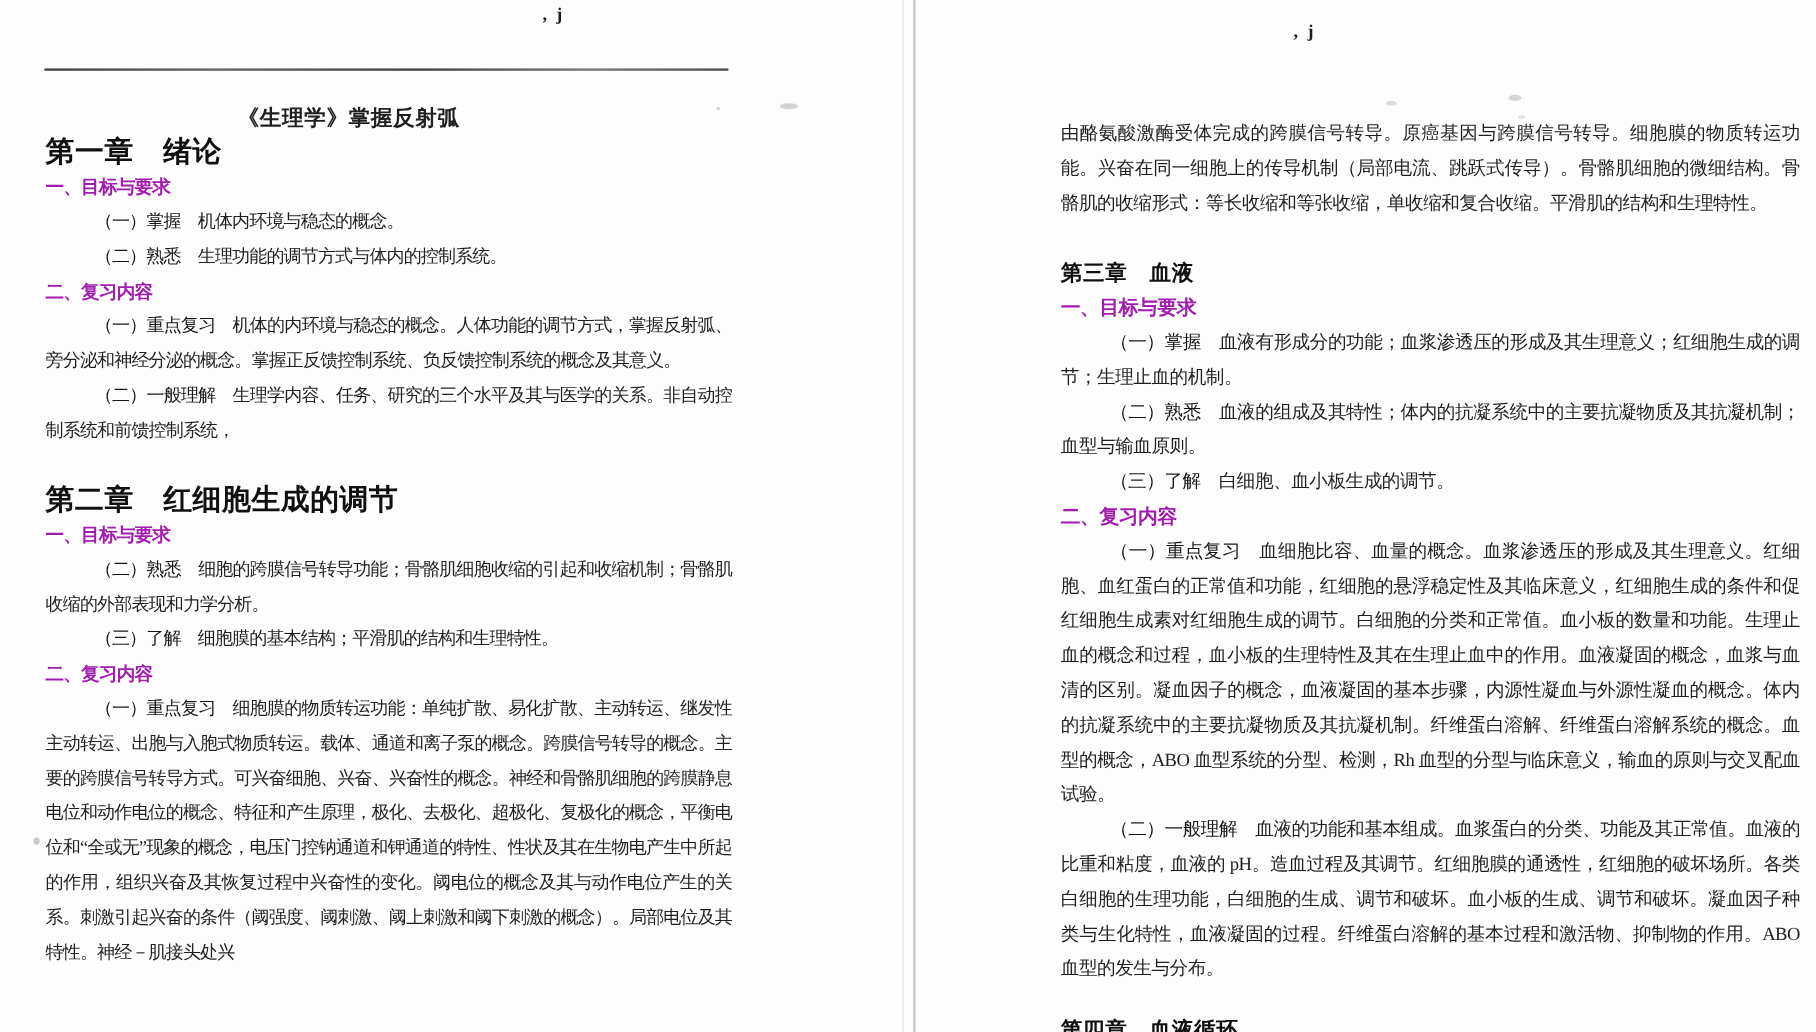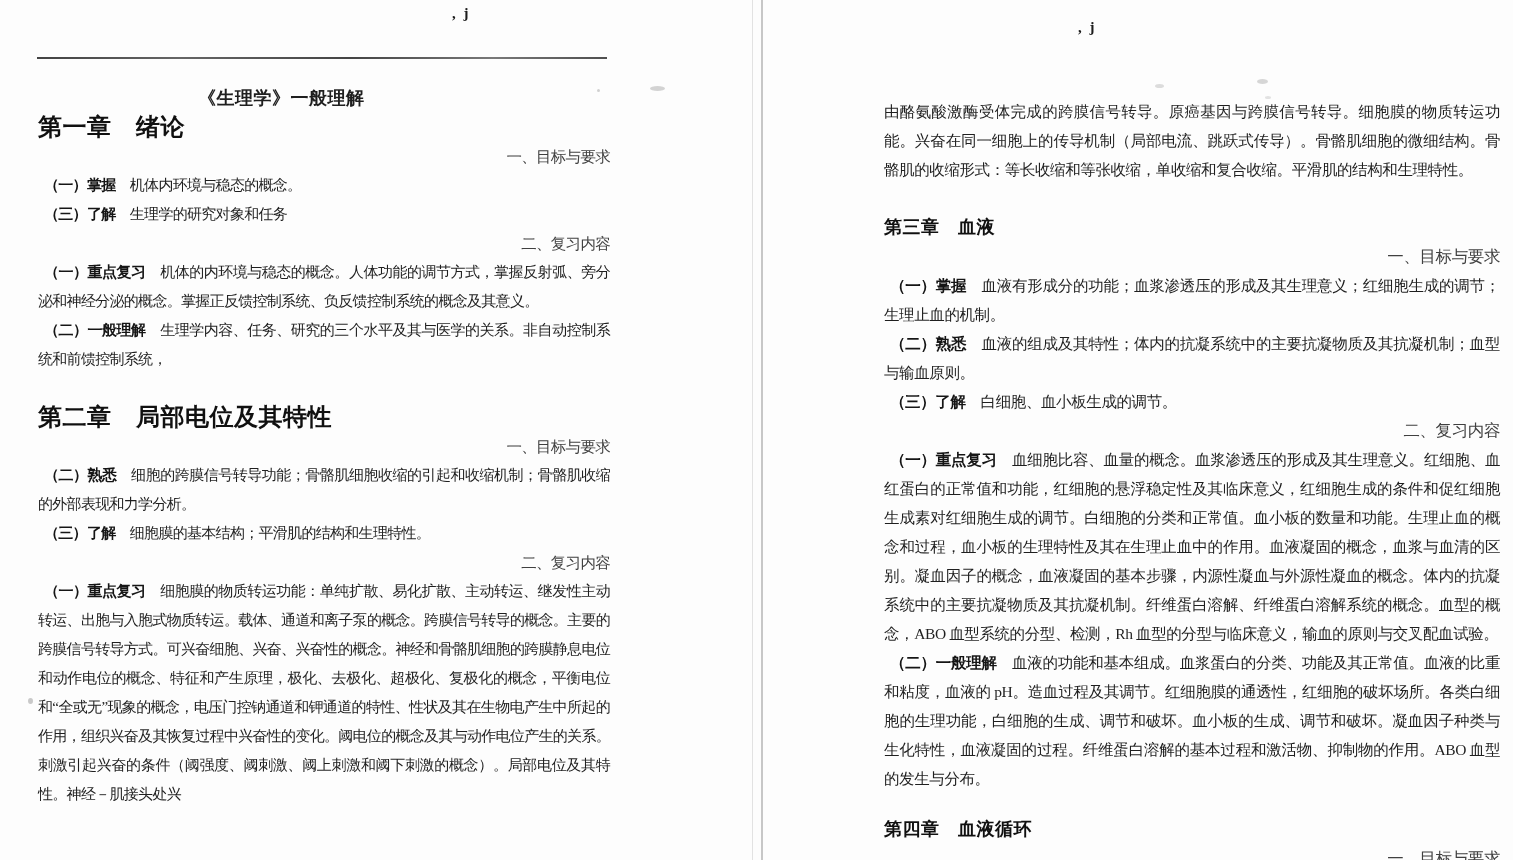--- a/index.html
+++ b/index.html
@@ -57,26 +57,26 @@
     letter-spacing:0.5px;
     padding-left:160px;
     text-align:left;
   }
   .chapter {
     font-size:24px; font-weight:bold; color:#101010;
     letter-spacing:0.5px; text-align:left;
   }
   #right-col .chapter { font-size:18px; }
   .section {
-    font-size:15.5px; font-weight:normal; color:#404040;
-    text-align:right;
+    font-size:15.5px; font-weight:bold; color:#a21caf;
+    text-align:left;
   }
   #right-col .section { font-size:16.5px; }
   .item { text-indent:6px; }
-  .item b { font-weight:bold; color:#151515; }
+  .item b { font-weight:normal; color:#151515;margin-left:35px; }
   .gap    { margin-top:29px; }
   .gap-sm { margin-top:22px; }
 
   
   .smudge { position:absolute; border-radius:50%; filter:blur(0.6px); background:#6b6b6b; }
   .sm1 { left:650px; top:86px;  width:15px; height:5px; opacity:.28; }
   .sm2 { left:597px; top:89px;  width:3px;  height:3px; opacity:.30; }
   .sm3 { left:1155px; top:84px; width:9px;  height:4px; opacity:.22; }
   .sm4 { left:1257px; top:79px; width:11px; height:5px; opacity:.26; }
   .sm5 { left:1265px; top:96px; width:6px;  height:3px; opacity:.18; }
@@ -88,29 +88,29 @@
 <div id="screen">
   <div class="rule"></div>
 
   <div class="pg-mark left">, j</div>
   <div class="pg-mark right">, j</div>
 
   <div class="seam a"></div>
   <div class="seam b"></div>
 
   <div id="left-col" class="col">
-      <div class="blk doc-title">《生理学》一般理解</div>
+      <div class="blk doc-title">《生理学》掌握反射弧</div>
       <div class="blk chapter">第一章　绪论</div>
       <div class="blk section">一、目标与要求</div>
       <div class="blk item"><b>（一）掌握</b>　机体内环境与稳态的概念。</div>
-      <div class="blk item"><b>（三）了解</b>　生理学的研究对象和任务</div>
+      <div class="blk item"><b>（二）熟悉</b>　生理功能的调节方式与体内的控制系统。</div>
       <div class="blk section">二、复习内容</div>
       <div class="blk item"><b>（一）重点复习</b>　机体的内环境与稳态的概念。人体功能的调节方式，掌握反射弧、旁分泌和神经分泌的概念。掌握正反馈控制系统、负反馈控制系统的概念及其意义。</div>
       <div class="blk item"><b>（二）一般理解</b>　生理学内容、任务、研究的三个水平及其与医学的关系。非自动控制系统和前馈控制系统，</div>
-      <div class="blk chapter gap">第二章　局部电位及其特性</div>
+      <div class="blk chapter gap">第二章　红细胞生成的调节</div>
       <div class="blk section">一、目标与要求</div>
       <div class="blk item"><b>（二）熟悉</b>　细胞的跨膜信号转导功能；骨骼肌细胞收缩的引起和收缩机制；骨骼肌收缩的外部表现和力学分析。</div>
       <div class="blk item"><b>（三）了解</b>　细胞膜的基本结构；平滑肌的结构和生理特性。</div>
       <div class="blk section">二、复习内容</div>
       <div class="blk item"><b>（一）重点复习</b>　细胞膜的物质转运功能：单纯扩散、易化扩散、主动转运、继发性主动转运、出胞与入胞式物质转运。载体、通道和离子泵的概念。跨膜信号转导的概念。主要的跨膜信号转导方式。可兴奋细胞、兴奋、兴奋性的概念。神经和骨骼肌细胞的跨膜静息电位和动作电位的概念、特征和产生原理，极化、去极化、超极化、复极化的概念，平衡电位和“全或无”现象的概念，电压门控钠通道和钾通道的特性、性状及其在生物电产生中所起的作用，组织兴奋及其恢复过程中兴奋性的变化。阈电位的概念及其与动作电位产生的关系。刺激引起兴奋的条件（阈强度、阈刺激、阈上刺激和阈下刺激的概念）。局部电位及其特性。神经－肌接头处兴</div>
     </div>
   <div id="right-col" class="col">
       <div class="blk para">由酪氨酸激酶受体完成的跨膜信号转导。原癌基因与跨膜信号转导。细胞膜的物质转运功能。兴奋在同一细胞上的传导机制（局部电流、跳跃式传导）。骨骼肌细胞的微细结构。骨骼肌的收缩形式：等长收缩和等张收缩，单收缩和复合收缩。平滑肌的结构和生理特性。</div>
       <div class="blk chapter gap">第三章　血液</div>
       <div class="blk section">一、目标与要求</div>

